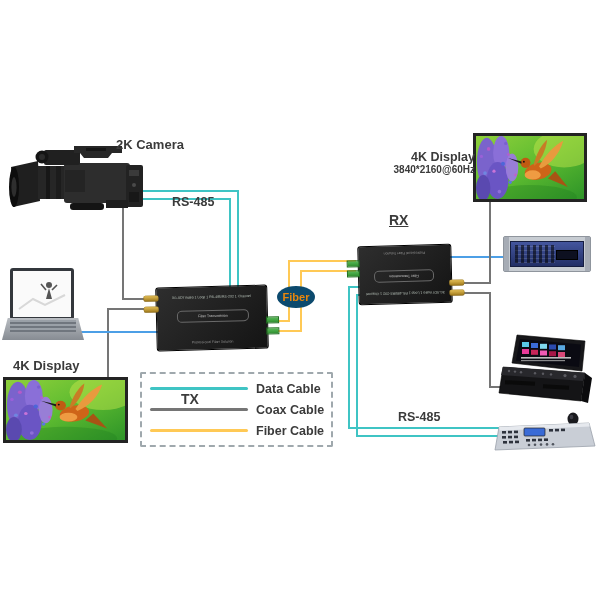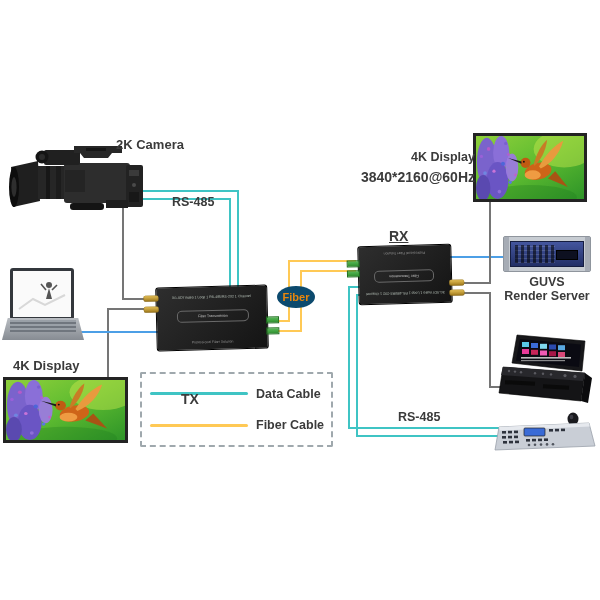--- a/index.html
+++ b/index.html
@@ -4,24 +4,24 @@
 <style>
   html,body{margin:0;padding:0;background:#fff;}
   #stage{position:relative;width:600px;height:600px;background:#fff;overflow:hidden;
          font-family:"Liberation Sans",sans-serif;}
   #cable-layer{position:absolute;left:0;top:0;z-index:1;}
   .device{position:absolute;z-index:2;}
   .lbl{position:absolute;z-index:4;color:#3B3B3B;font-weight:bold;white-space:nowrap;}
   #lbl-camera{left:116px;top:137px;font-size:13px;}
   #lbl-rs485-top{left:172px;top:195px;font-size:12.5px;}
   #lbl-tx{left:181px;top:347px;font-size:14px;margin-top:44px;}
-  #lbl-rx{left:389px;top:228px;font-size:14px;text-decoration:underline;}
+  #lbl-rx{left:389px;top:212px;font-size:14px;text-decoration:underline;}
   #lbl-display-top{left:345px;top:150px;width:130px;text-align:right;}
   #lbl-display-top .l1{font-size:12.5px;}
-  #lbl-display-top .l2{font-size:14px;margin-top:5px;}
+  #lbl-display-top .l2{font-size:10px;}
   #lbl-server{left:498px;top:275px;width:98px;text-align:center;font-size:12.5px;line-height:14px;}
   #lbl-display-left{left:13px;top:358px;font-size:13px;}
   #lbl-rs485-bottom{left:398px;top:410px;font-size:12.5px;}
 
   
   #fiber-node{position:absolute;left:277px;top:286px;width:38px;height:22px;z-index:3;
     background:#0c4a6e;border-radius:50%;display:flex;align-items:center;justify-content:center;
     color:#E8860C;font-weight:bold;font-size:11px;}
 
   
@@ -297,31 +297,31 @@
   </div>
 
   <div class="lbl" id="lbl-camera">2K Camera</div>
   <div class="lbl" id="lbl-rs485-top">RS-485</div>
   <div class="lbl" id="lbl-tx">TX</div>
   <div class="lbl" id="lbl-rx">RX</div>
   <div class="lbl" id="lbl-display-top">
     <div class="l1">4K Display</div>
     <div class="l2">3840*2160@60Hz</div>
   </div>
-  <div class="lbl" id="lbl-server">
-    <div>GUVS</div>
-    <div>Render Server</div>
-  </div>
   <div class="lbl" id="lbl-display-left">4K Display</div>
   <div class="lbl" id="lbl-rs485-bottom">RS-485</div>
 
   <div id="legend">
     <div class="legend-row">
       <span class="legend-line" style="background: rgb(63, 196, 196);"></span>
       <span class="legend-label">Data Cable</span>
     </div>
     <div class="legend-row">
+      <span class="legend-line" style="background: rgb(117, 117, 117);"></span>
+      <span class="legend-label">Coax Cable</span>
+    </div>
+    <div class="legend-row">
       <span class="legend-line" style="background: rgb(255, 201, 85);"></span>
       <span class="legend-label">Fiber Cable</span>
     </div>
   </div>
 
 </div>
 
 </body></html>

